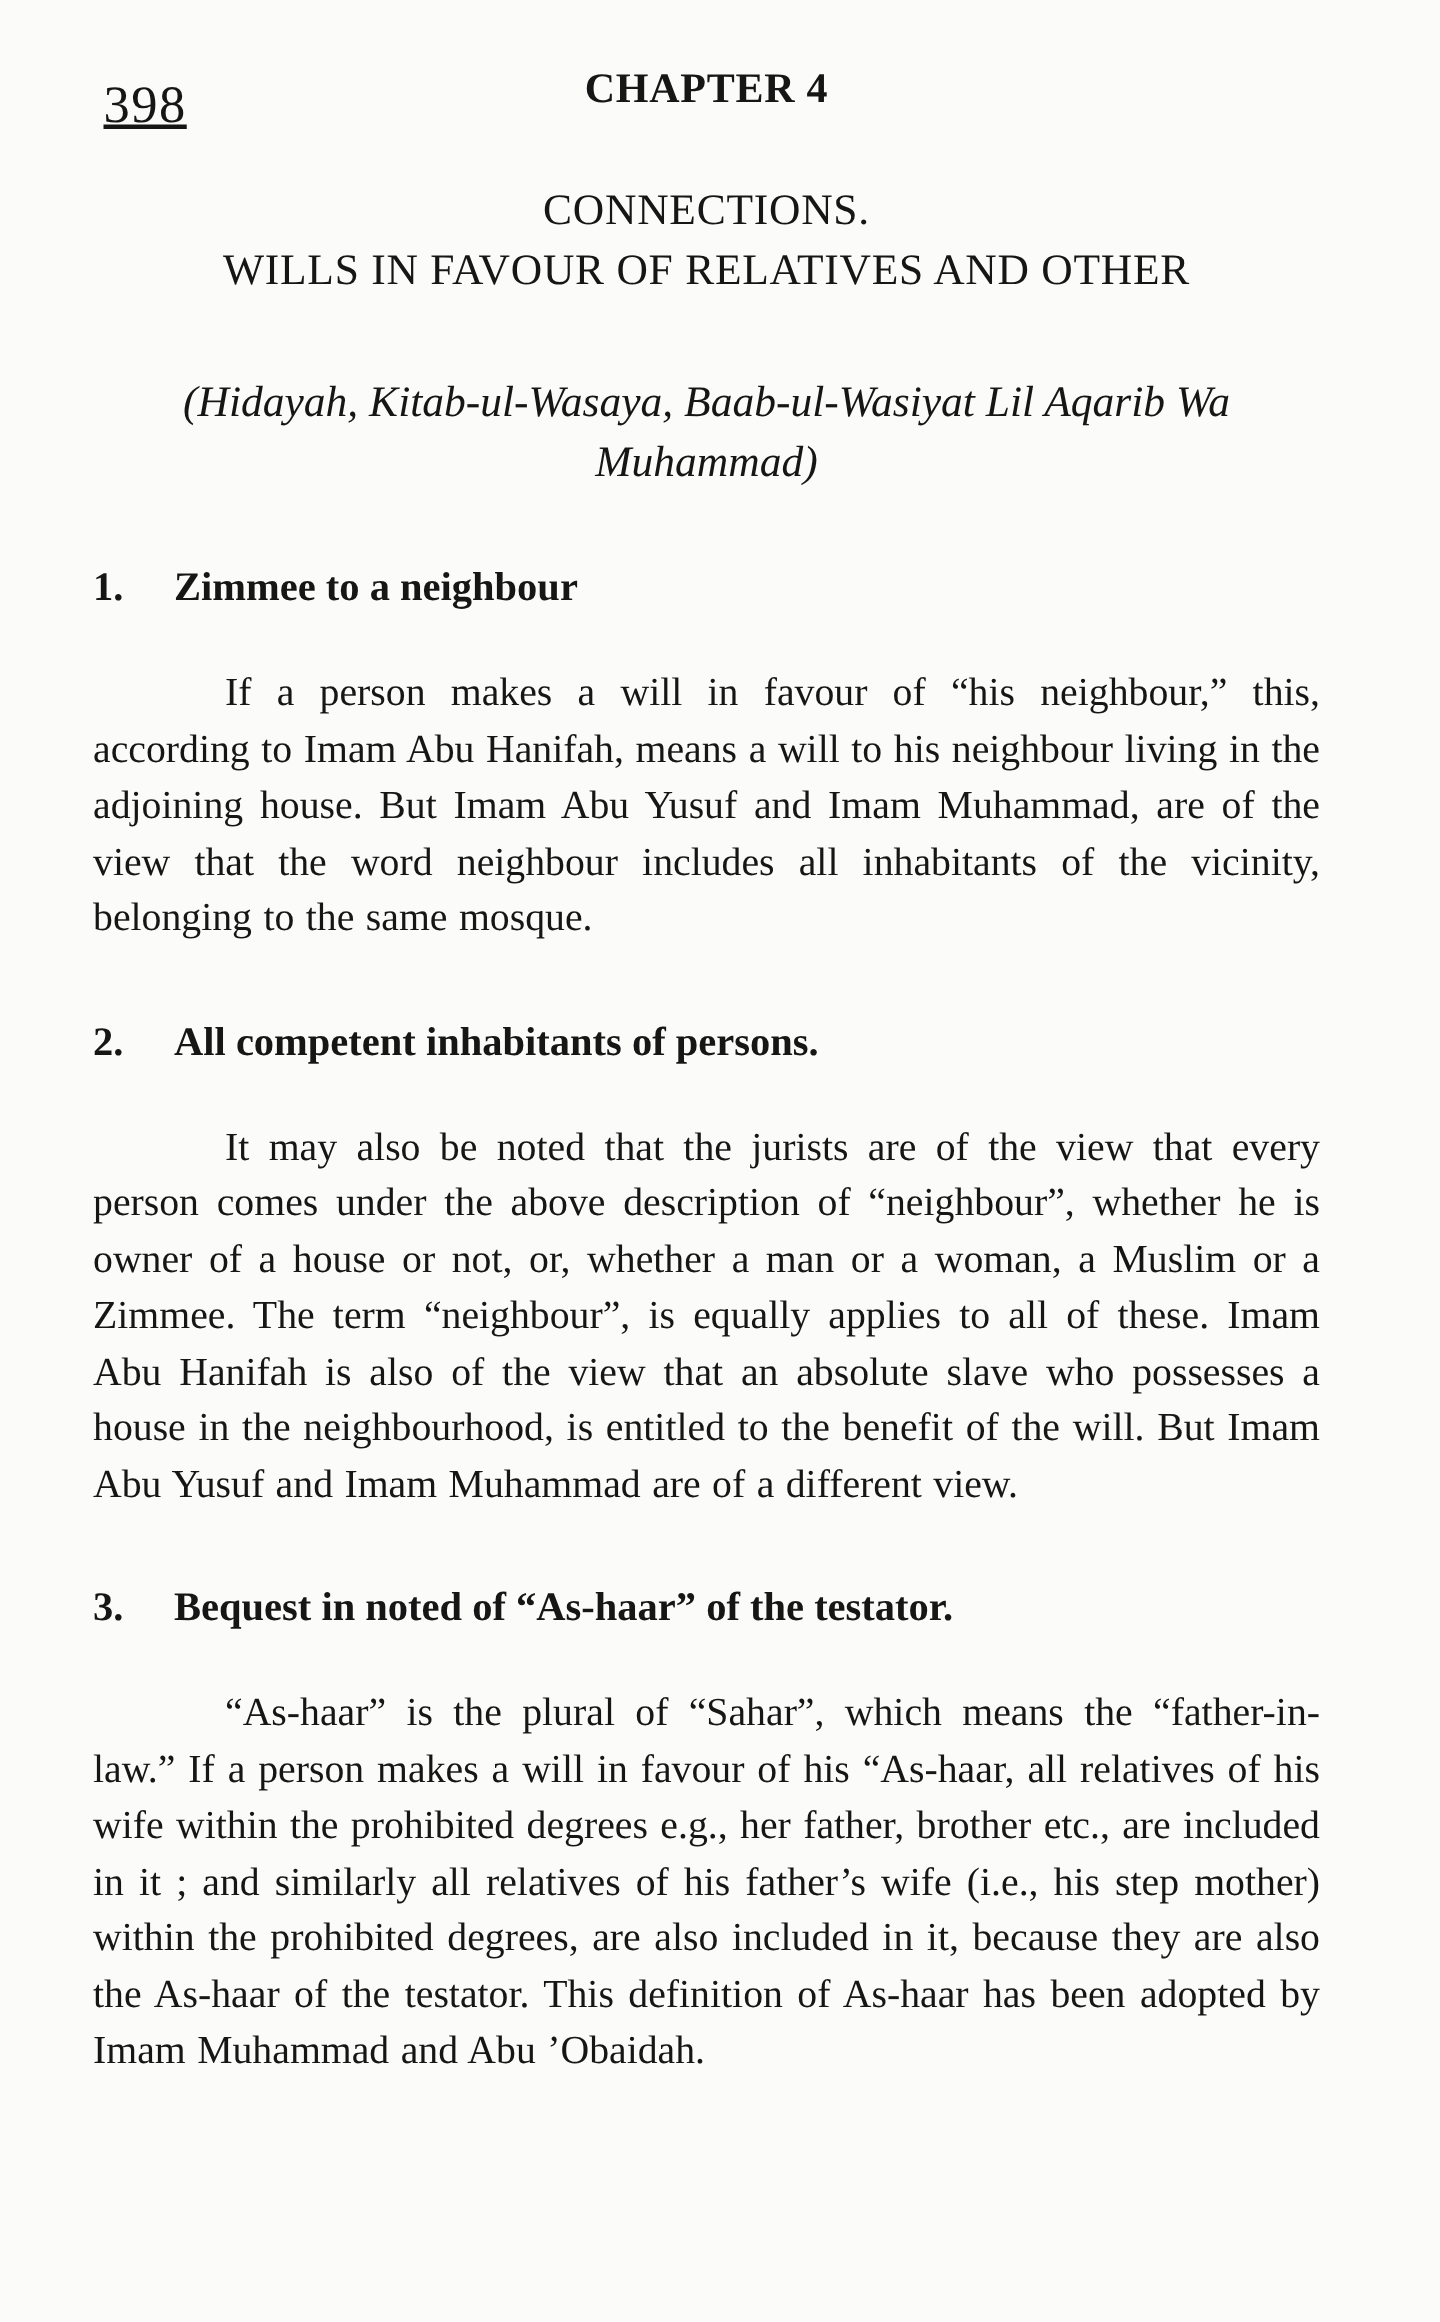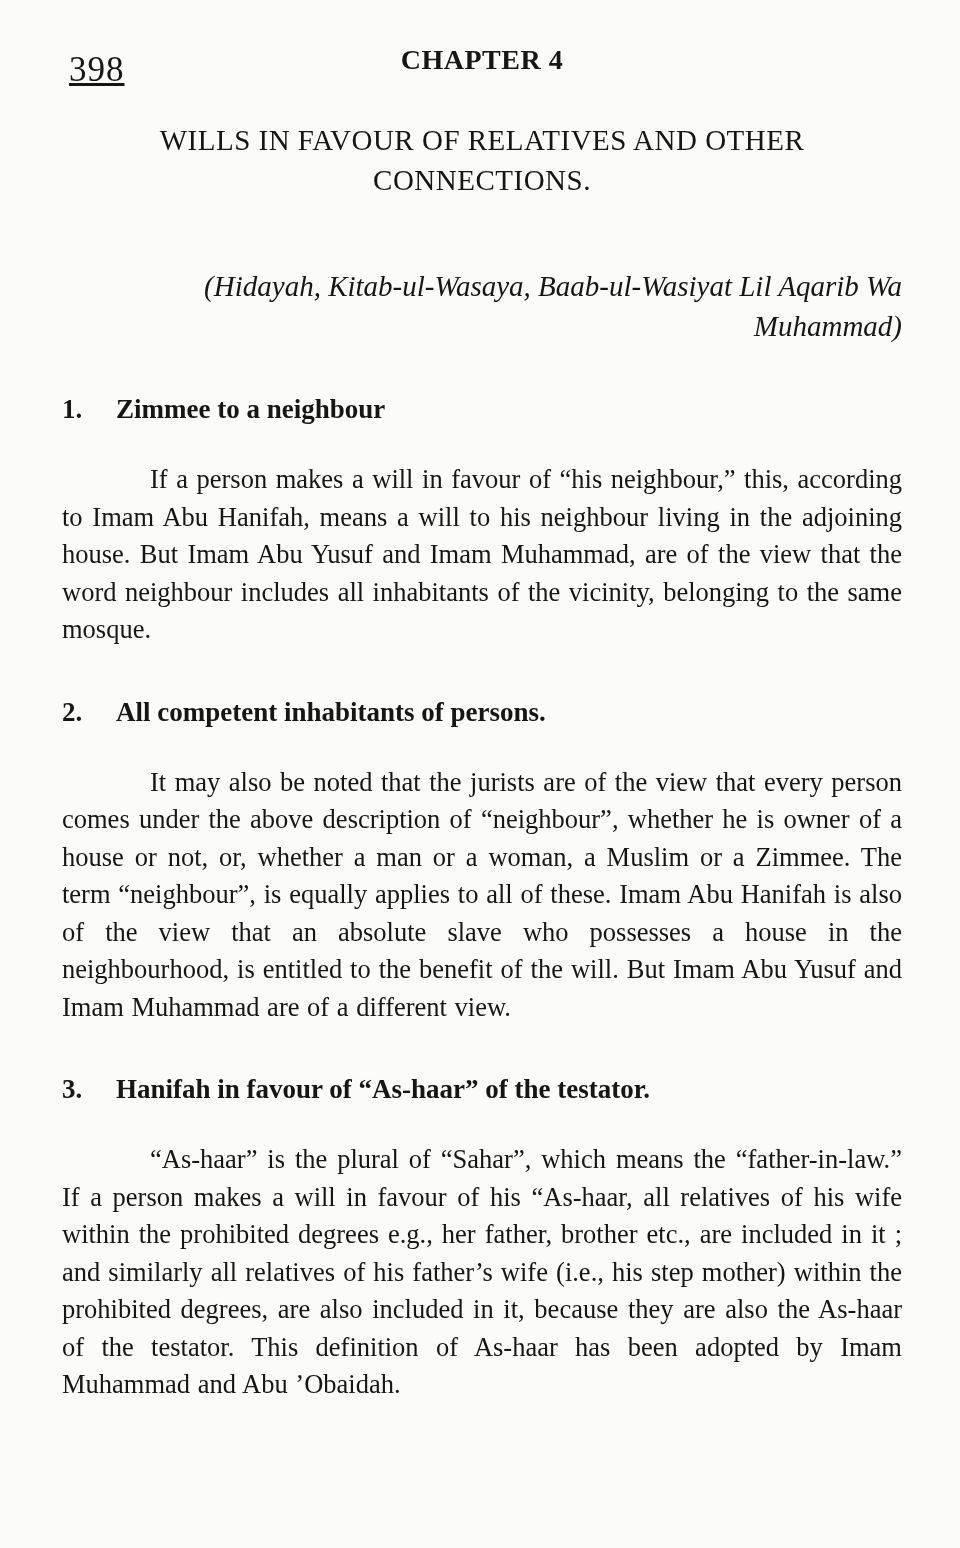--- a/index.html
+++ b/index.html
@@ -23,42 +23,42 @@
   }
   .page-number {
     position: absolute;
     top: 6px;
     left: 69px;
     font-size: 35px;
     letter-spacing: 1px;
     text-decoration: underline;
   }
   .content {
-    padding: 0 58px 0 62px;
+    padding: 0 80px 0 62px;
   }
   .chapter-heading {
     text-align: center;
     font-weight: bold;
     font-size: 28px;
     letter-spacing: 0.5px;
     margin-top: 44px;
   }
   .book-title {
     text-align: center;
     font-size: 29px;
     line-height: 40px;
     margin-top: 44px;
     letter-spacing: 0.5px;
   }
   .source-line {
-    text-align: right;
+    text-align: center;
     font-style: italic;
     font-size: 29px;
     line-height: 40px;
-    margin-top: 66px;
+    margin-top: 48px;
   }
   .section-heading {
     display: flex;
     font-weight: bold;
     font-size: 27px;
     margin-top: 48px;
     align-items: baseline;
   }
   .section-number {
     width: 54px;
@@ -78,22 +78,22 @@
 
 <div class="page">
 
   <div class="page-number">398</div>
 
   <div class="content">
 
     <div class="chapter-heading">CHAPTER 4</div>
 
     <div class="book-title">
+      <div>CONNECTIONS.</div>
       <div>WILLS IN FAVOUR OF RELATIVES AND OTHER</div>
-      <div>CONNECTIONS.</div>
     </div>
 
     <div class="source-line">
       <div>(Hidayah, Kitab-ul-Wasaya, Baab-ul-Wasiyat Lil Aqarib Wa</div>
       <div>Muhammad)</div>
     </div>
 
     <div class="section-heading">
       <span class="section-number">1.</span>
       <span>Zimmee to a neighbour</span>
@@ -101,18 +101,18 @@
     <p class="section-body">If a person makes a will in favour of “his neighbour,” this, according to Imam Abu Hanifah, means a will to his neighbour living in the adjoining house. But Imam Abu Yusuf and Imam Muhammad, are of the view that the word neighbour includes all inhabitants of the vicinity, belonging to the same mosque.</p>
 
     <div class="section-heading">
       <span class="section-number">2.</span>
       <span>All competent inhabitants of persons.</span>
     </div>
     <p class="section-body">It may also be noted that the jurists are of the view that every person comes under the above description of “neighbour”, whether he is owner of a house or not, or, whether a man or a woman, a Muslim or a Zimmee. The term “neighbour”, is equally applies to all of these. Imam Abu Hanifah is also of the view that an absolute slave who possesses a house in the neighbourhood, is entitled to the benefit of the will. But Imam Abu Yusuf and Imam Muhammad are of a different view.</p>
 
     <div class="section-heading">
       <span class="section-number">3.</span>
-      <span>Hanifah in favour of “As-haar” of the testator.</span>
+      <span>Bequest in noted of “As-haar” of the testator.</span>
     </div>
     <p class="section-body">“As-haar” is the plural of “Sahar”, which means the “father-in-law.” If a person makes a will in favour of his “As-haar, all relatives of his wife within the prohibited degrees e.g., her father, brother etc., are included in it ; and similarly all relatives of his father’s wife (i.e., his step mother) within the prohibited degrees, are also included in it, because they are also the As-haar of the testator. This definition of As-haar has been adopted by Imam Muhammad and Abu ’Obaidah.</p>
 
   </div>
 </div>
 
 </body></html>

